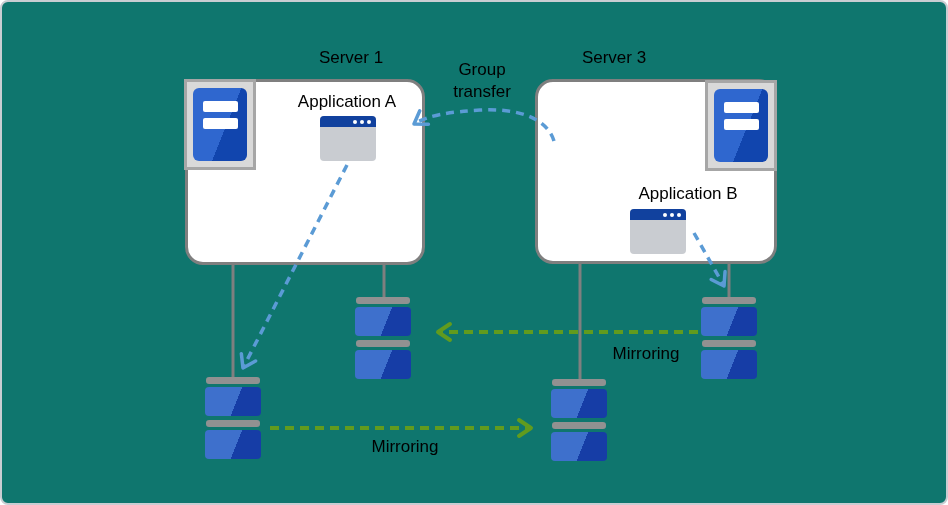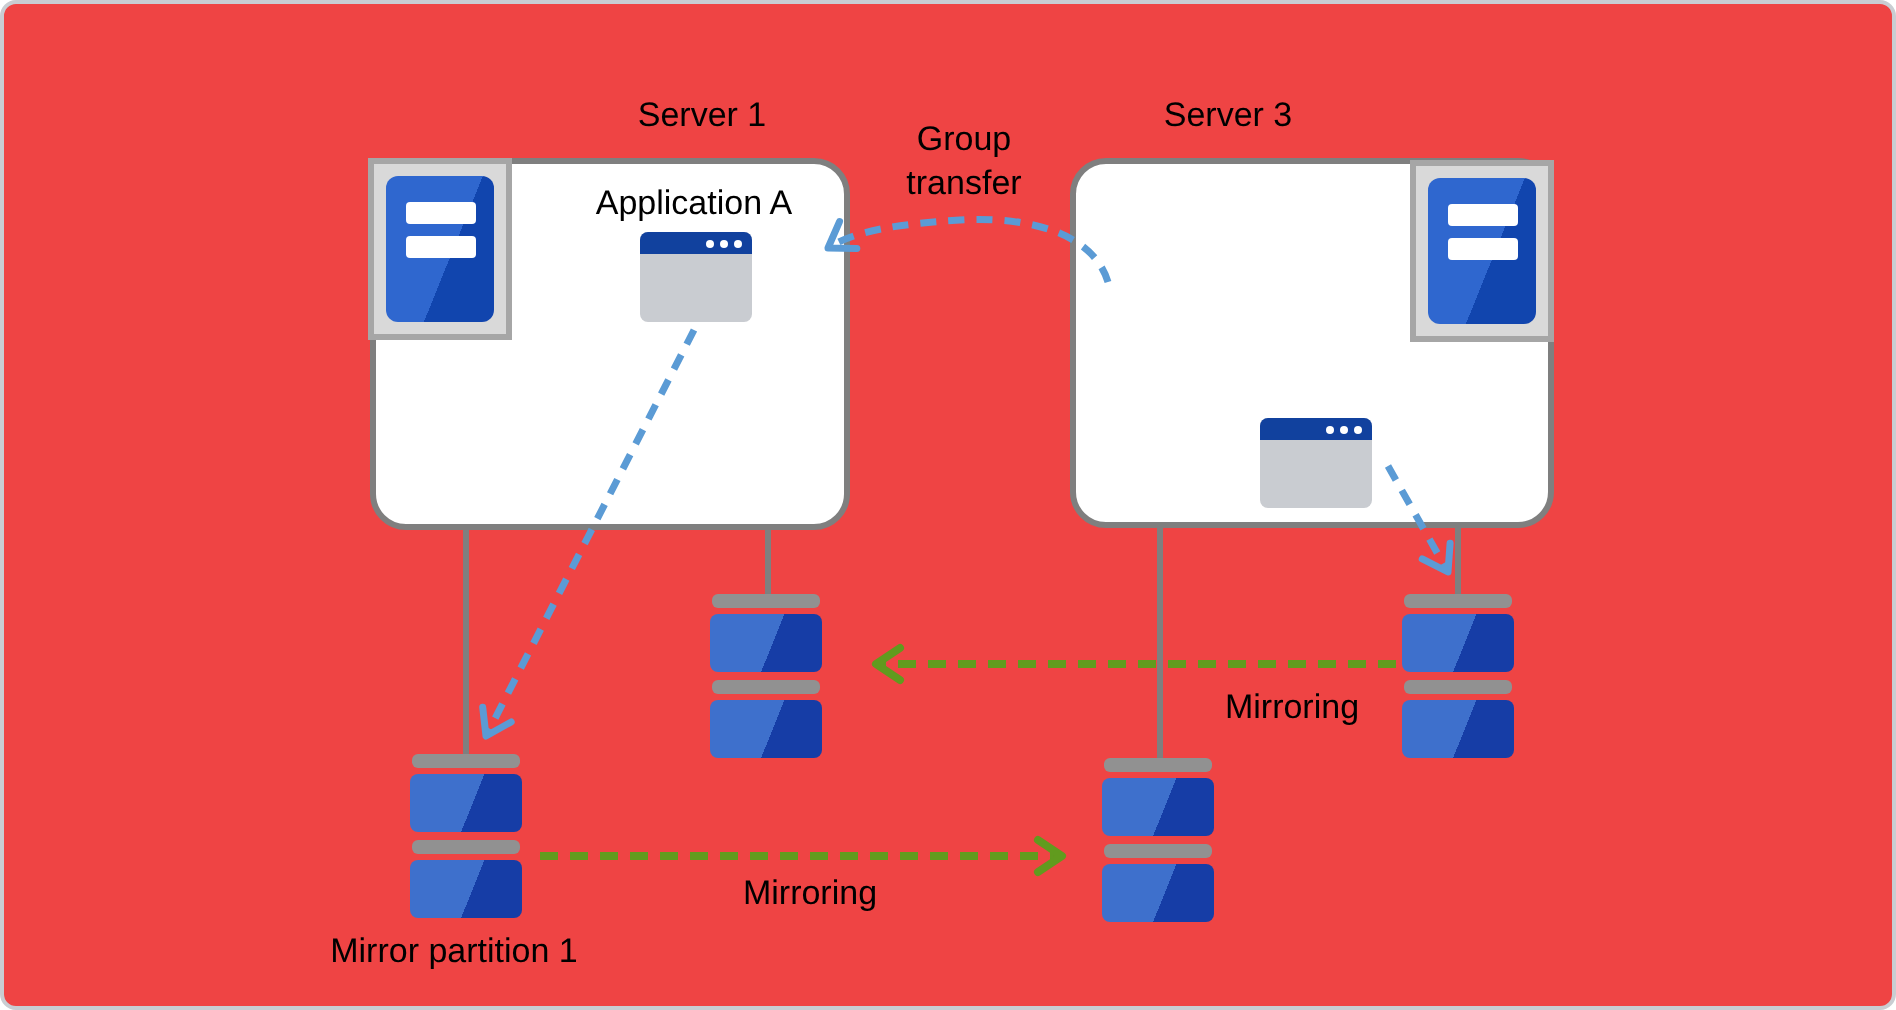--- a/index.html
+++ b/index.html
@@ -1,18 +1,18 @@
 <!DOCTYPE html>
 <html><head>
 <meta charset="utf-8">
 <style>
   html,body{margin:0;padding:0;background:#fff;}
   .canvas{
     position:relative;width:948px;height:505px;box-sizing:border-box;
-    background:#ef4444;border:2px solid #c9cdd2;border-radius:8px;
+    background:#0f766e;border:2px solid #c9cdd2;border-radius:8px;
     font-family:"Liberation Sans",sans-serif;overflow:hidden;
   }
   .overlay{position:absolute;left:0;top:0;z-index:2;pointer-events:none;}
   .server-box{
     position:absolute;z-index:1;background:#ffffff;
     border:3px solid #7f7f7f;border-radius:18px;box-sizing:border-box;
   }
   .lbl{
     position:absolute;z-index:4;color:#000;font-size:17px;line-height:1.3;
     transform:translateX(-50%);white-space:nowrap;text-align:center;
@@ -127,17 +127,17 @@
     <div class="disk-cap"></div>
     <div class="disk-body"></div>
     <div class="disk-cap"></div>
     <div class="disk-body"></div>
   </div>
 
   <div class="lbl" style="left:349px;top:45px">Server 1</div>
   <div class="lbl" style="left:612px;top:45px">Server 3</div>
   <div class="lbl" style="left:345px;top:89px">Application A</div>
   <div class="lbl wrap" style="left:480px;top:57px">Group transfer</div>
+  <div class="lbl" style="left:686px;top:181px">Application B</div>
   <div class="lbl" style="left:644px;top:341px">Mirroring</div>
   <div class="lbl" style="left:403px;top:434px">Mirroring</div>
-  <div class="lbl" style="left:225px;top:463px">Mirror partition 1</div>
 
 </div>
 
 </body></html>

